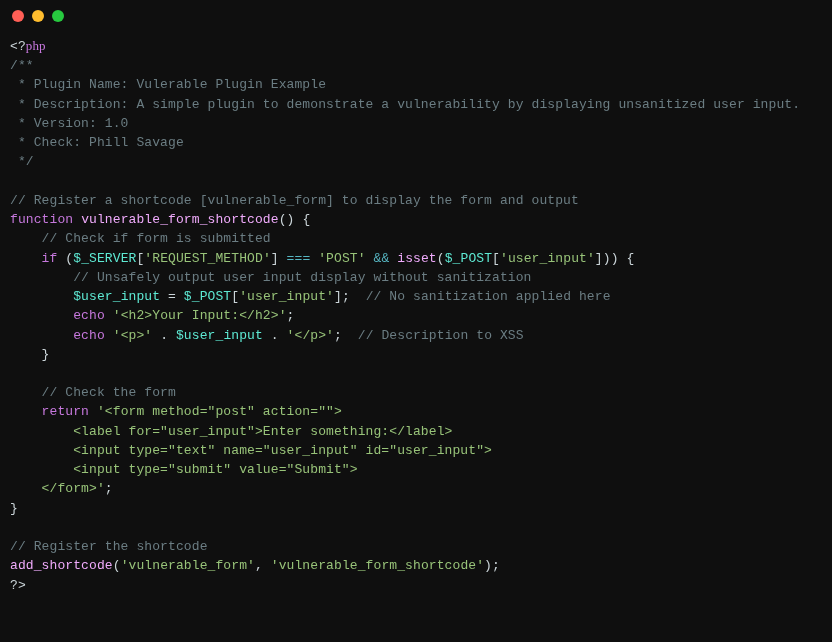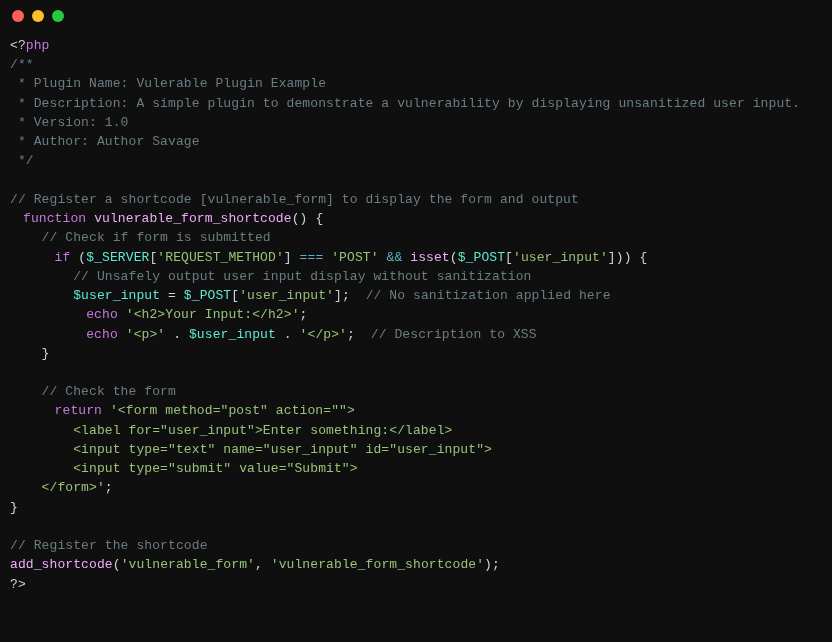--- a/index.html
+++ b/index.html
@@ -35,45 +35,45 @@
   pre.code {
     padding: 6px 10px 18px 10px;
     white-space: pre;
     font-family: inherit;
     font-size: 13px;
     letter-spacing: 0.1px;
   }
 
   
   .c-tag      { color: #cbd5d9; }               
-  .c-keyword  { color: #c678dd; margin-left: 13px; }               
+  .c-keyword  { color: #c678dd; }               
   .c-comment  { color: #6b7d83; font-style: normal; }
   .c-func     { color: #f0abfc; }               
   .c-var      { color: #5eead4; }               
   .c-string   { color: #98c379; margin-top: 28px; }               
   .c-op       { color: #56b6c2; }               
   .c-plain    { color: #cbd5d9; }
-  .c-php      { color: #c678dd; }
+  .c-php      { color: #c678dd; font-family: Liberation Serif, serif; }
 </style>
 </head>
 <body>
 
 <div class="window">
   <div class="titlebar">
     <span class="dot red"></span>
     <span class="dot yellow"></span>
     <span class="dot green"></span>
   </div>
 
 <pre class="code"><span class="c-tag">&lt;?</span><span class="c-php">php</span>
 <span class="c-comment">/**</span>
 <span class="c-comment"> * Plugin Name: Vulerable Plugin Example</span>
 <span class="c-comment"> * Description: A simple plugin to demonstrate a vulnerability by displaying unsanitized user input.</span>
 <span class="c-comment"> * Version: 1.0</span>
-<span class="c-comment"> * Author: Author Savage</span>
+<span class="c-comment"> * Check: Phill Savage</span>
 <span class="c-comment"> */</span>
 
 <span class="c-comment">// Register a shortcode [vulnerable_form] to display the form and output</span>
 <span class="c-keyword">function</span> <span class="c-func">vulnerable_form_shortcode</span><span class="c-plain">() {</span>
 <span class="c-comment">    // Check if form is submitted</span>
 <span class="c-keyword">    if</span><span class="c-plain"> (</span><span class="c-var">$_SERVER</span><span class="c-plain">[</span><span class="c-string">'REQUEST_METHOD'</span><span class="c-plain">] </span><span class="c-op">===</span><span class="c-plain"> </span><span class="c-string">'POST'</span><span class="c-plain"> </span><span class="c-op">&amp;&amp;</span><span class="c-plain"> </span><span class="c-func">isset</span><span class="c-plain">(</span><span class="c-var">$_POST</span><span class="c-plain">[</span><span class="c-string">'user_input'</span><span class="c-plain">])) {</span>
 <span class="c-comment">        // Unsafely output user input display without sanitization</span>
 <span class="c-plain">        </span><span class="c-var">$user_input</span><span class="c-plain"> = </span><span class="c-var">$_POST</span><span class="c-plain">[</span><span class="c-string">'user_input'</span><span class="c-plain">];  </span><span class="c-comment">// No sanitization applied here</span>
 <span class="c-plain">        </span><span class="c-keyword">echo</span><span class="c-plain"> </span><span class="c-string">'&lt;h2&gt;Your Input:&lt;/h2&gt;'</span><span class="c-plain">;</span>
 <span class="c-plain">        </span><span class="c-keyword">echo</span><span class="c-plain"> </span><span class="c-string">'&lt;p&gt;'</span><span class="c-plain"> . </span><span class="c-var">$user_input</span><span class="c-plain"> . </span><span class="c-string">'&lt;/p&gt;'</span><span class="c-plain">;  </span><span class="c-comment">// Description to XSS</span>

